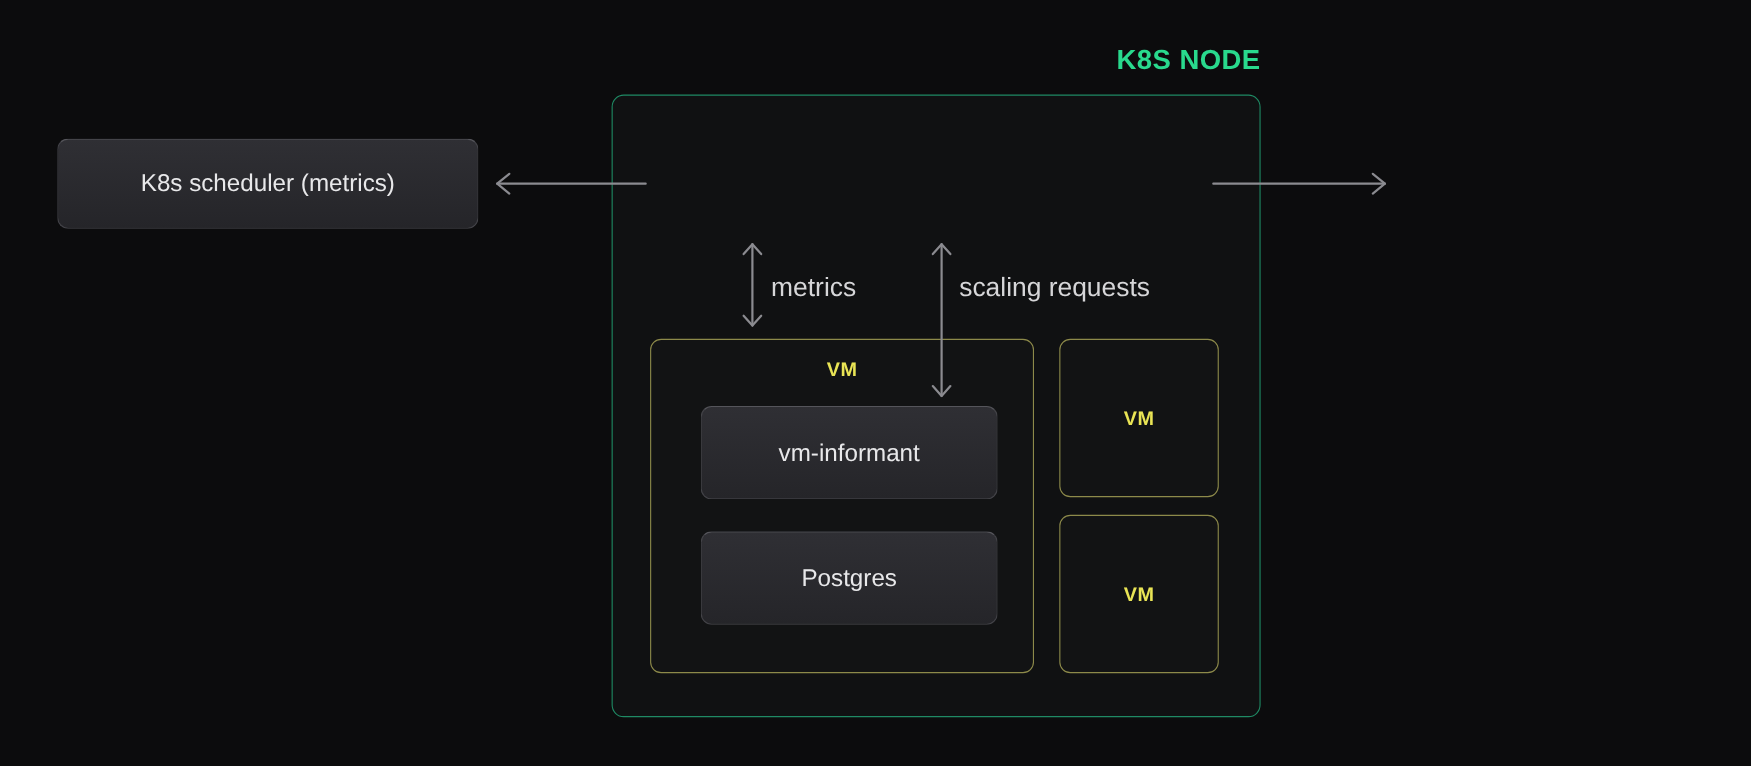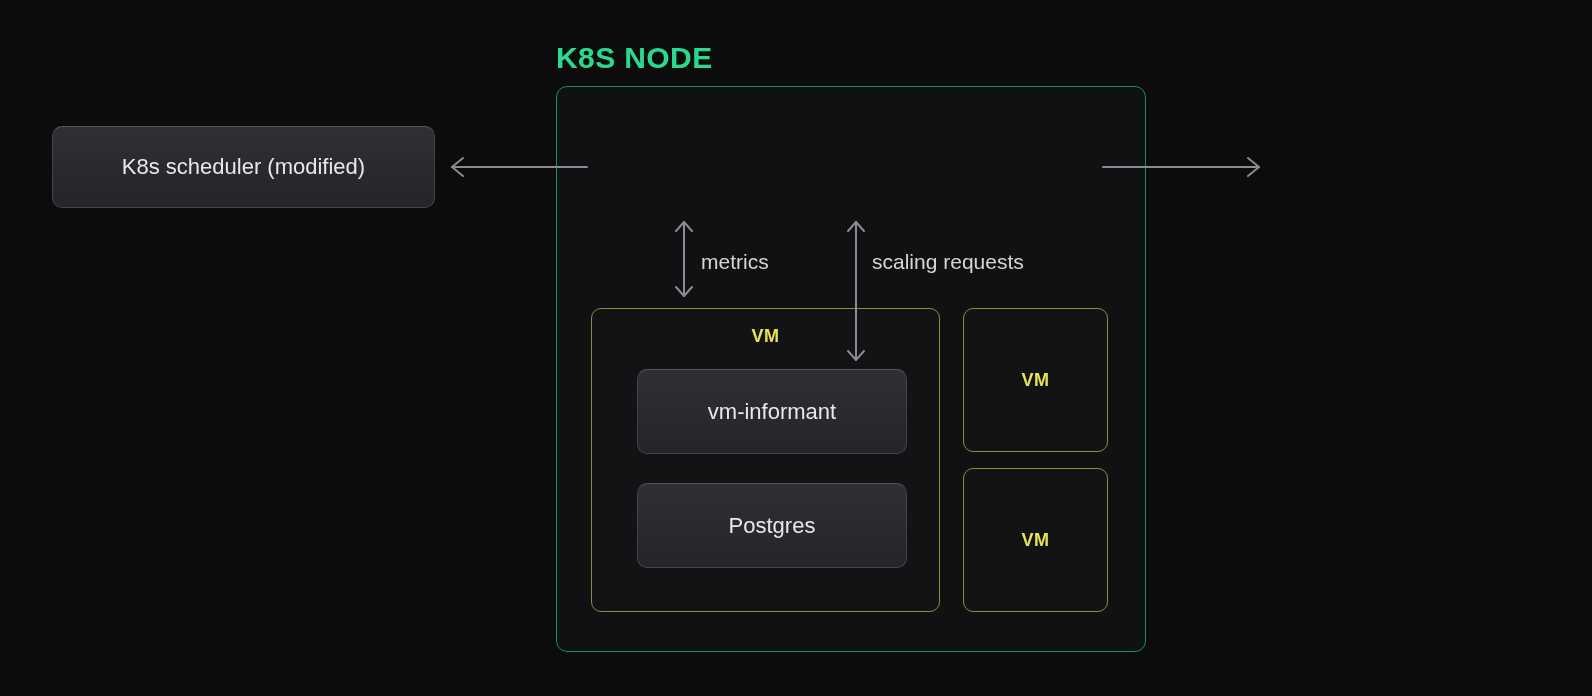--- a/index.html
+++ b/index.html
@@ -20,21 +20,21 @@
   html,body{margin:0;padding:0;}
   body{
     width:1592px;height:696px;
     background:var(--background,#0c0c0d);
     font-family:"Liberation Sans", sans-serif;
     overflow:hidden;position:relative;
   }
   .canvas{position:absolute;inset:0;}
   .node-title{
     position:absolute;left:556px;top:41px;width:590px;height:28px;
-    text-align:left;font-size:30px;font-weight:bold;letter-spacing:.4px;
+    text-align:right;font-size:25px;font-weight:bold;letter-spacing:.4px;
     color:var(--title-green,#29d98d);
   }
   .node-box{
     position:absolute;left:556px;top:86px;width:590px;height:566px;
     border:1.5px solid var(--node-border,#1f8a64);
     border-radius:11px;background:var(--node-bg,#101112);
     box-sizing:border-box;
   }
   .gray-box{
     position:absolute;box-sizing:border-box;
@@ -62,36 +62,36 @@
     text-align:center;
   }
   .vm-detailed .vm-label{position:absolute;left:0;top:17px;width:100%;}
   .vm-small-1,.vm-small-2{display:flex;align-items:center;justify-content:center;}
   .informant-box{left:637px;top:369px;width:270px;height:85px;}
   .postgres-box{left:637px;top:483px;width:270px;height:85px;}
   .arrow-layer{position:absolute;left:0;top:0;pointer-events:none;}
   .arrow-stroke{stroke:var(--arrow,#8b8b90);stroke-width:2;fill:none;stroke-linecap:round;stroke-linejoin:round;}
   .arrow-label{
     position:absolute;height:26px;line-height:26px;
-    color:var(--arrow-label,#d6d6d8);font-size:21px;white-space:nowrap;text-align:center;
+    color:var(--arrow-label,#d6d6d8);font-size:24px;white-space:nowrap;text-align:center;
   }
   .metrics-label{left:701px;top:249px;}
   .scaling-label{left:872px;top:249px;}
 </style>
 </head>
 <body>
 
 <div class="canvas">
 
   <div class="node-title">K8S NODE</div>
 
   <div class="node-box"></div>
 
   <div class="gray-box scheduler-box">
-    <span>K8s scheduler (modified)</span>
+    <span>K8s scheduler (metrics)</span>
   </div>
 
 
 
   <div class="vm-outline vm-detailed">
     <div class="vm-label">VM</div>
   </div>
 
   <div class="gray-box postgres-box">
     <span>Postgres</span>

